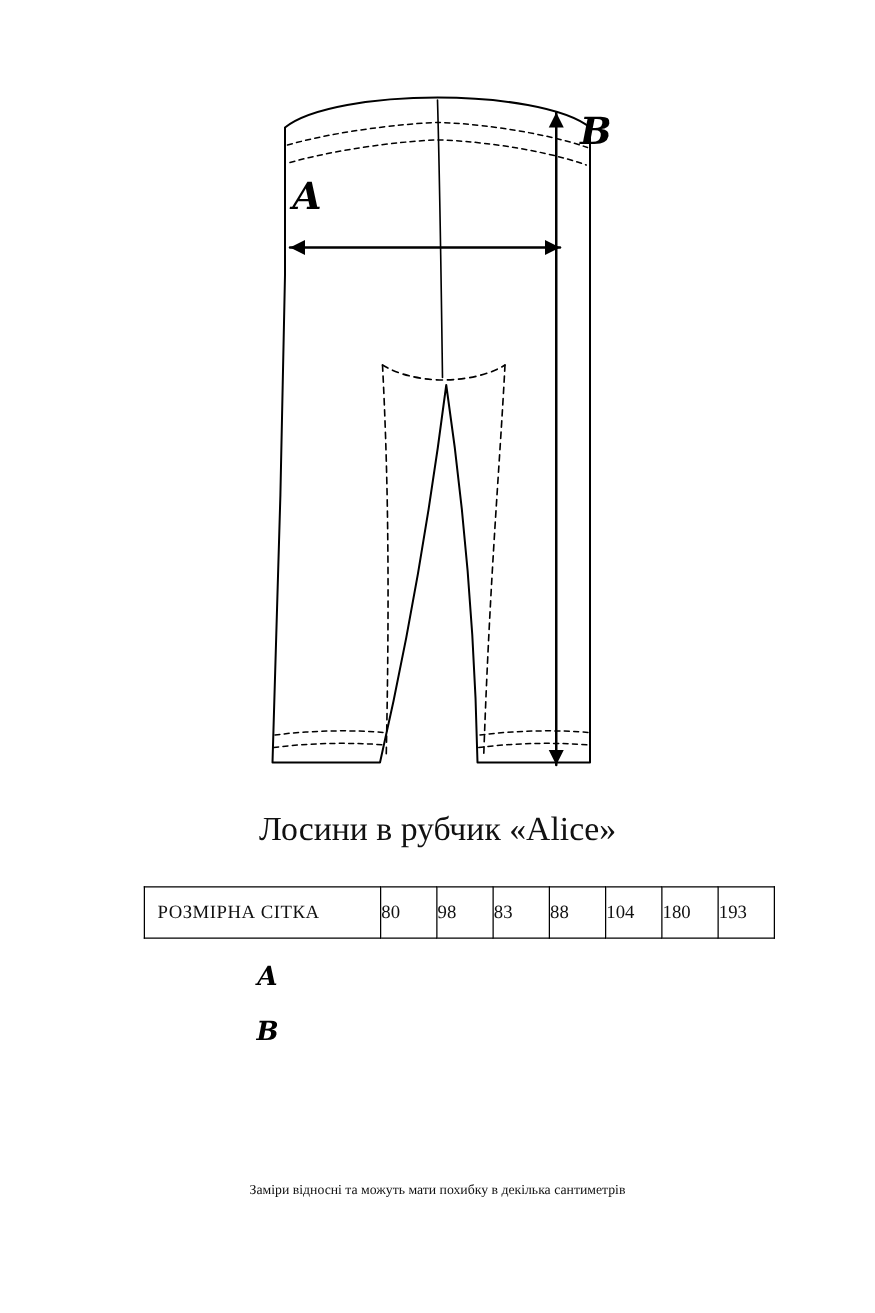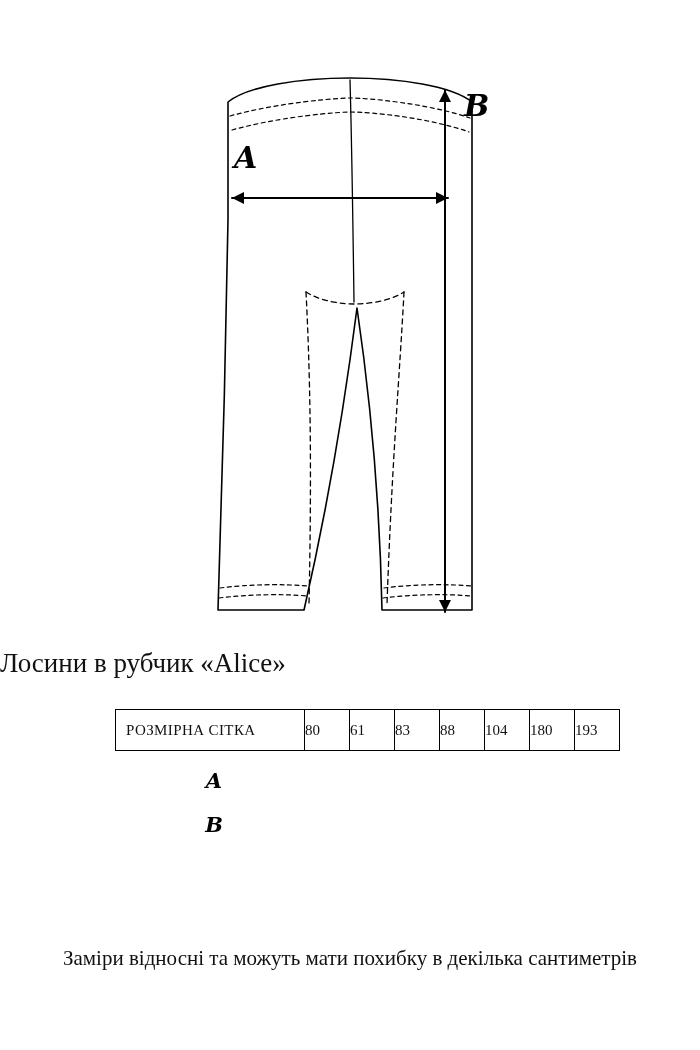--- a/index.html
+++ b/index.html
@@ -41,20 +41,21 @@
   }
   .label-a-draw { left: 234px; top: 100px; }
   .label-b-draw { left: 464px; top: 48px; }
 
   
   .title {
     position: absolute;
     left: 0;
     top: 648px;
     width: 700px;
+    text-align: center;
     font-family: "Liberation Serif", serif;
     font-size: 27px;
     color: #111;
   }
 
   
   .table-wrap {
     position: absolute;
     left: 115px;
     top: 709px;
@@ -108,21 +109,21 @@
   .side-letter.b { top: 103px; }
 
   
   .footnote {
     position: absolute;
     left: 0;
     top: 946px;
     width: 700px;
     text-align: center;
     font-family: "Liberation Serif", serif;
-    font-size: 21px;
+    font-size: 11px;
     color: #111;
   }
 </style>
 </head>
 <body>
 
 <div class="page">
 
   <div class="drawing">
     <svg width="700" height="600" viewBox="0 0 700 600" xmlns="http://www.w3.org/2000/svg">
@@ -176,21 +177,21 @@
 
   <div class="table-wrap">
     <div class="side-letter a">A</div>
     <div class="side-letter b">B</div>
 
     <table class="size-table">
       <tbody>
         <tr class="hrow">
           <td class="col-head">РОЗМІРНА СІТКА</td>
           <td class="num-cell">80</td>
-          <td class="num-cell">61</td>
+          <td class="num-cell">98</td>
           <td class="num-cell">83</td>
           <td class="num-cell">88</td>
           <td class="num-cell">104</td>
           <td class="num-cell">180</td>
           <td class="num-cell">193</td>
         </tr>
       </tbody>
     </table>
   </div>
 

